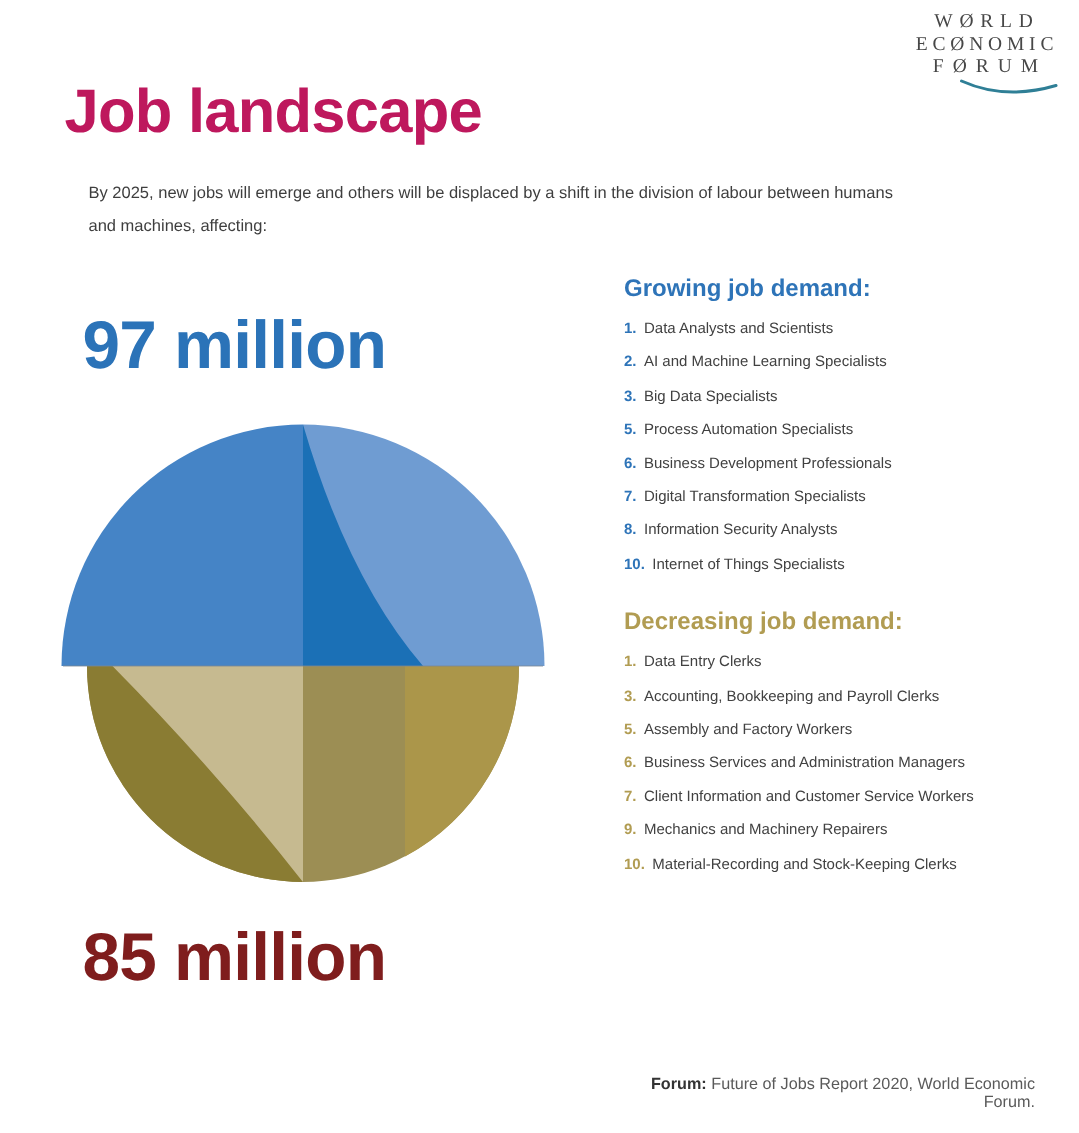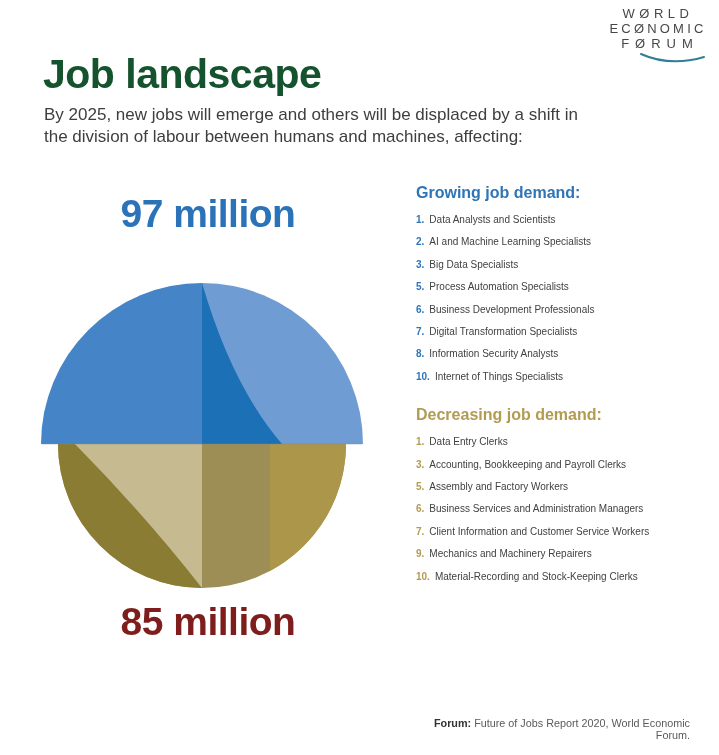--- a/index.html
+++ b/index.html
@@ -1,33 +1,33 @@
 <!DOCTYPE html>
 <html><head>
 <meta charset="utf-8">
 <style>
   html,body{margin:0;padding:0;background:#ffffff;}
   .page{
     position:relative;width:719px;height:755px;background:#ffffff;overflow:hidden;
     font-family:"Liberation Sans",sans-serif;
   }
   
-  .logo{position:absolute;top:6px;left:606px;width:104px;text-align:center;color:#474747;}
+  .logo{position:absolute;top:6px;left:606px;width:104px;text-align:center;color:#474747;font-family:Liberation Serif, serif;}
   .logo-line{line-height:15px;font-size:13px;font-weight:400;white-space:nowrap;}
   .logo .l1{letter-spacing:4.5px;}
   .logo .l2{letter-spacing:3.2px;}
   .logo .l3{letter-spacing:6px;padding-left:4px;}
   .logo svg{display:block;margin:1px auto 0 34px;}
 
   
-  .title{position:absolute;left:43px;top:51px;margin:0;font-size:41px;font-weight:700;color:#14532d;letter-spacing:-0.5px;}
-  .subtitle{position:absolute;left:43px;top:103px;width:556px;margin:1px;font-size:17px;line-height:21.5px;color:#3e3e3e;}
+  .title{position:absolute;left:43px;top:51px;margin:0;font-size:41px;font-weight:700;color:#be185d;letter-spacing:-0.5px;}
+  .subtitle{position:absolute;left:43px;top:103px;width:556px;margin:16px;font-size:11px;line-height:21.5px;color:#3e3e3e;}
 
   
-  .big-num{position:absolute;left:39px;width:330px;margin:4px;text-align:center;font-size:39px;font-weight:700;letter-spacing:-0.5px;}
+  .big-num{position:absolute;left:39px;width:330px;margin:16px;font-size:45px;font-weight:700;letter-spacing:-0.5px;}
   .big-num.blue{top:188px;}
   .big-num.gold{top:596px;}
 
   
   .circles{position:absolute;left:39px;top:280px;}
 
   
   .right-col{position:absolute;left:416px;top:184px;width:312px;}
   .list-heading{margin:0 0 7px 0;font-size:16px;font-weight:700;}
   .job-list{list-style:none;margin:0;padding:0;}

